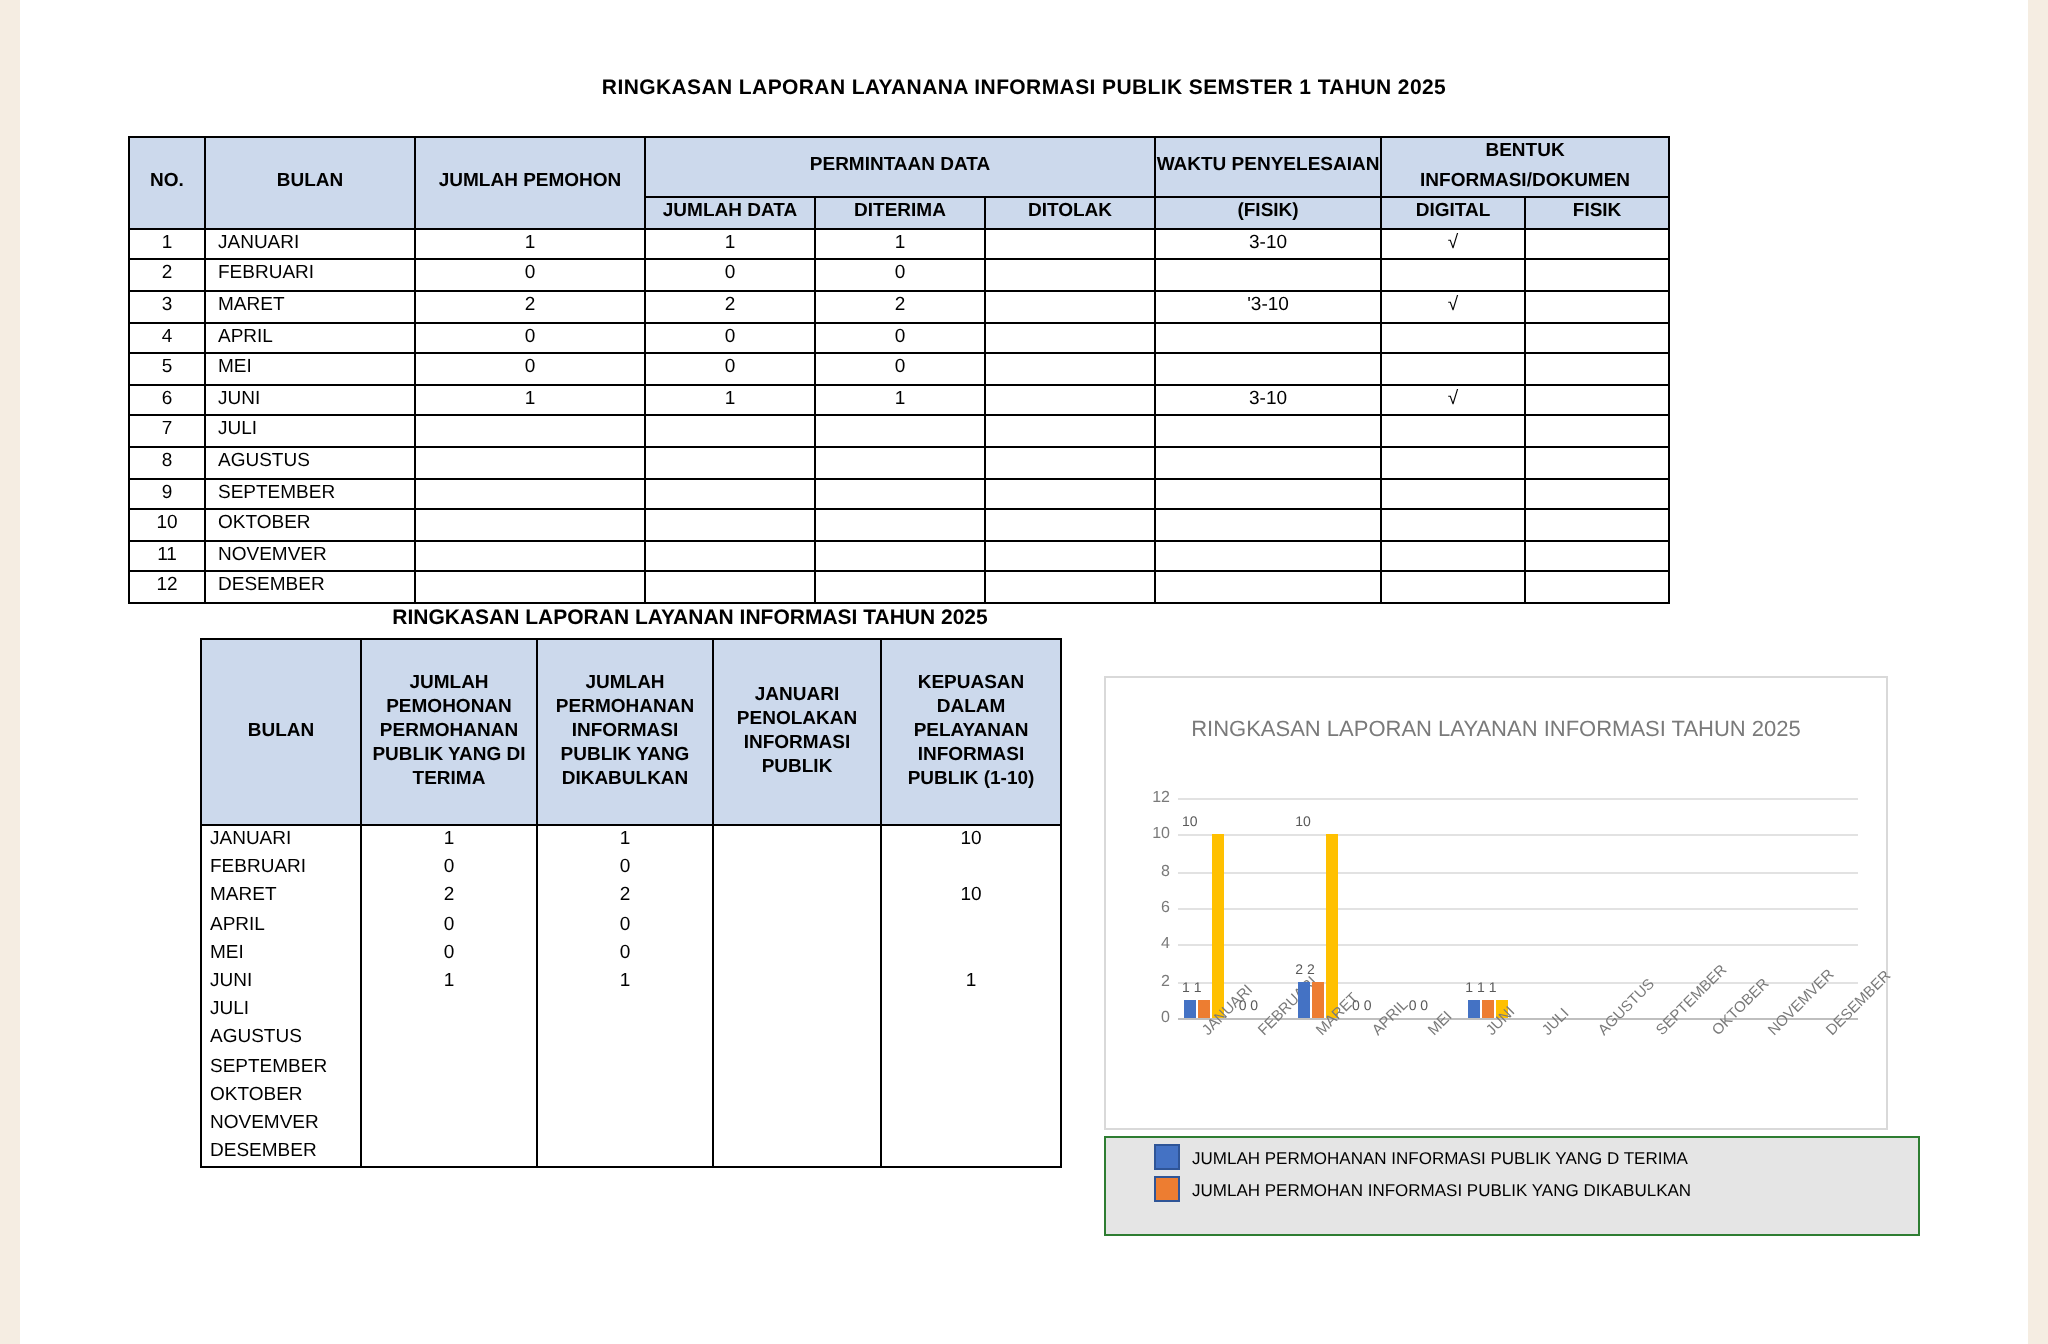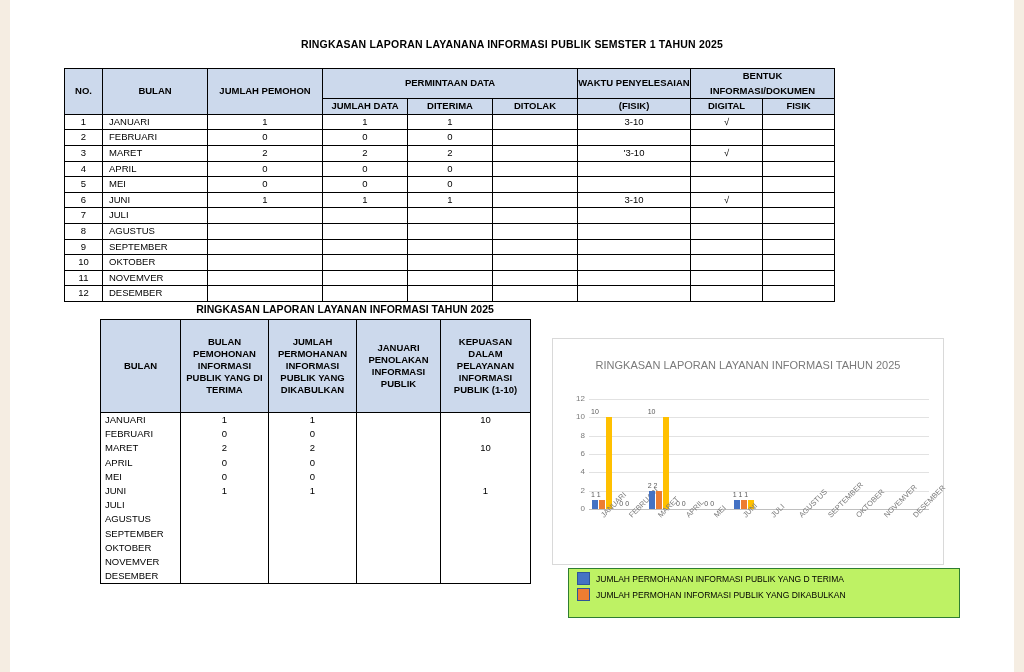--- a/index.html
+++ b/index.html
@@ -201,26 +201,27 @@
     font-size: 7.5px;
     color: #7a7a7a;
     transform: rotate(-45deg);
     transform-origin: left top;
     white-space: nowrap;
   }
 
   
   .legend-box {
     position: absolute;
-    left: 568px;
+    left: 552px;
     top: 568px;
     width: 390px;
     height: 48px;
     border: 1px solid #2e7d32;
-    background: #bef264;
+    background: #e5e5e5;
+    padding-left: 16px;
   }
   .legend-row {
     display: flex;
     align-items: center;
     height: 13px;
     margin-left: 8px;
     margin-top: 3px;
   }
   .legend-swatch {
     width: 11px;
@@ -418,21 +419,21 @@
       <colgroup>
         <col style="width:80px">
         <col style="width:88px">
         <col style="width:88px">
         <col style="width:84px">
         <col style="width:90px">
       </colgroup>
       <thead>
         <tr>
           <th>BULAN</th>
-          <th>BULAN PEMOHONAN INFORMASI PUBLIK YANG DI TERIMA</th>
+          <th>JUMLAH PEMOHONAN PERMOHANAN PUBLIK YANG DI TERIMA</th>
           <th>JUMLAH PERMOHANAN INFORMASI PUBLIK YANG DIKABULKAN</th>
           <th>JANUARI PENOLAKAN INFORMASI PUBLIK</th>
           <th>KEPUASAN DALAM PELAYANAN INFORMASI PUBLIK (1-10)</th>
         </tr>
       </thead>
       <tbody>
           <tr>
             <td class="bulan">JANUARI</td>
             <td>1</td>
             <td>1</td>

